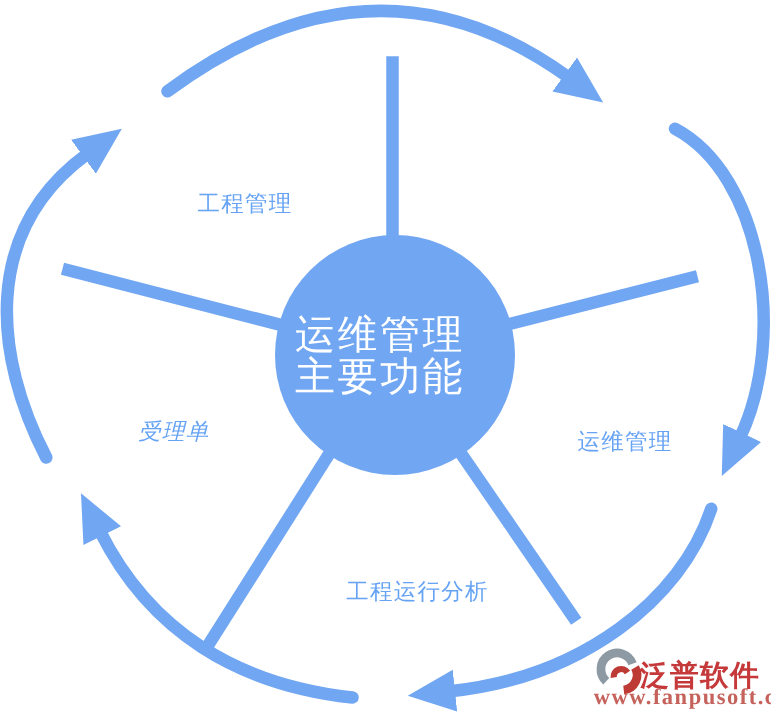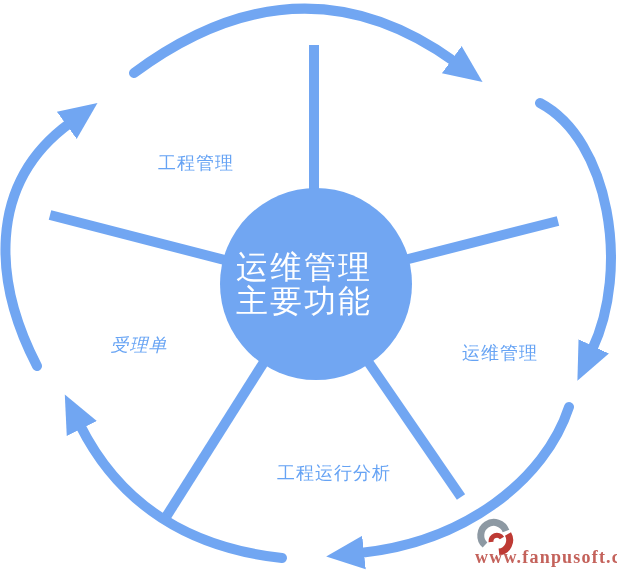--- a/index.html
+++ b/index.html
@@ -59,16 +59,17 @@
     <div>运维管理</div>
     <div>主要功能</div>
   </div>
 
   <div class="lbl" style="left:196px;top:163px;">工程管理</div>
   <div class="lbl" style="left:500px;top:353px;">运维管理</div>
   <div class="lbl" style="left:334px;top:473px;">工程运行分析</div>
   <div class="lbl" style="left:139px;top:345px;font-style:italic;">受理单</div>
 
   <div class="watermark">
+    <div class="wm-brand">泛普软件</div>
     <div class="wm-url">www.fanpusoft.com</div>
   </div>
 
 </div>
 
 </body></html>

